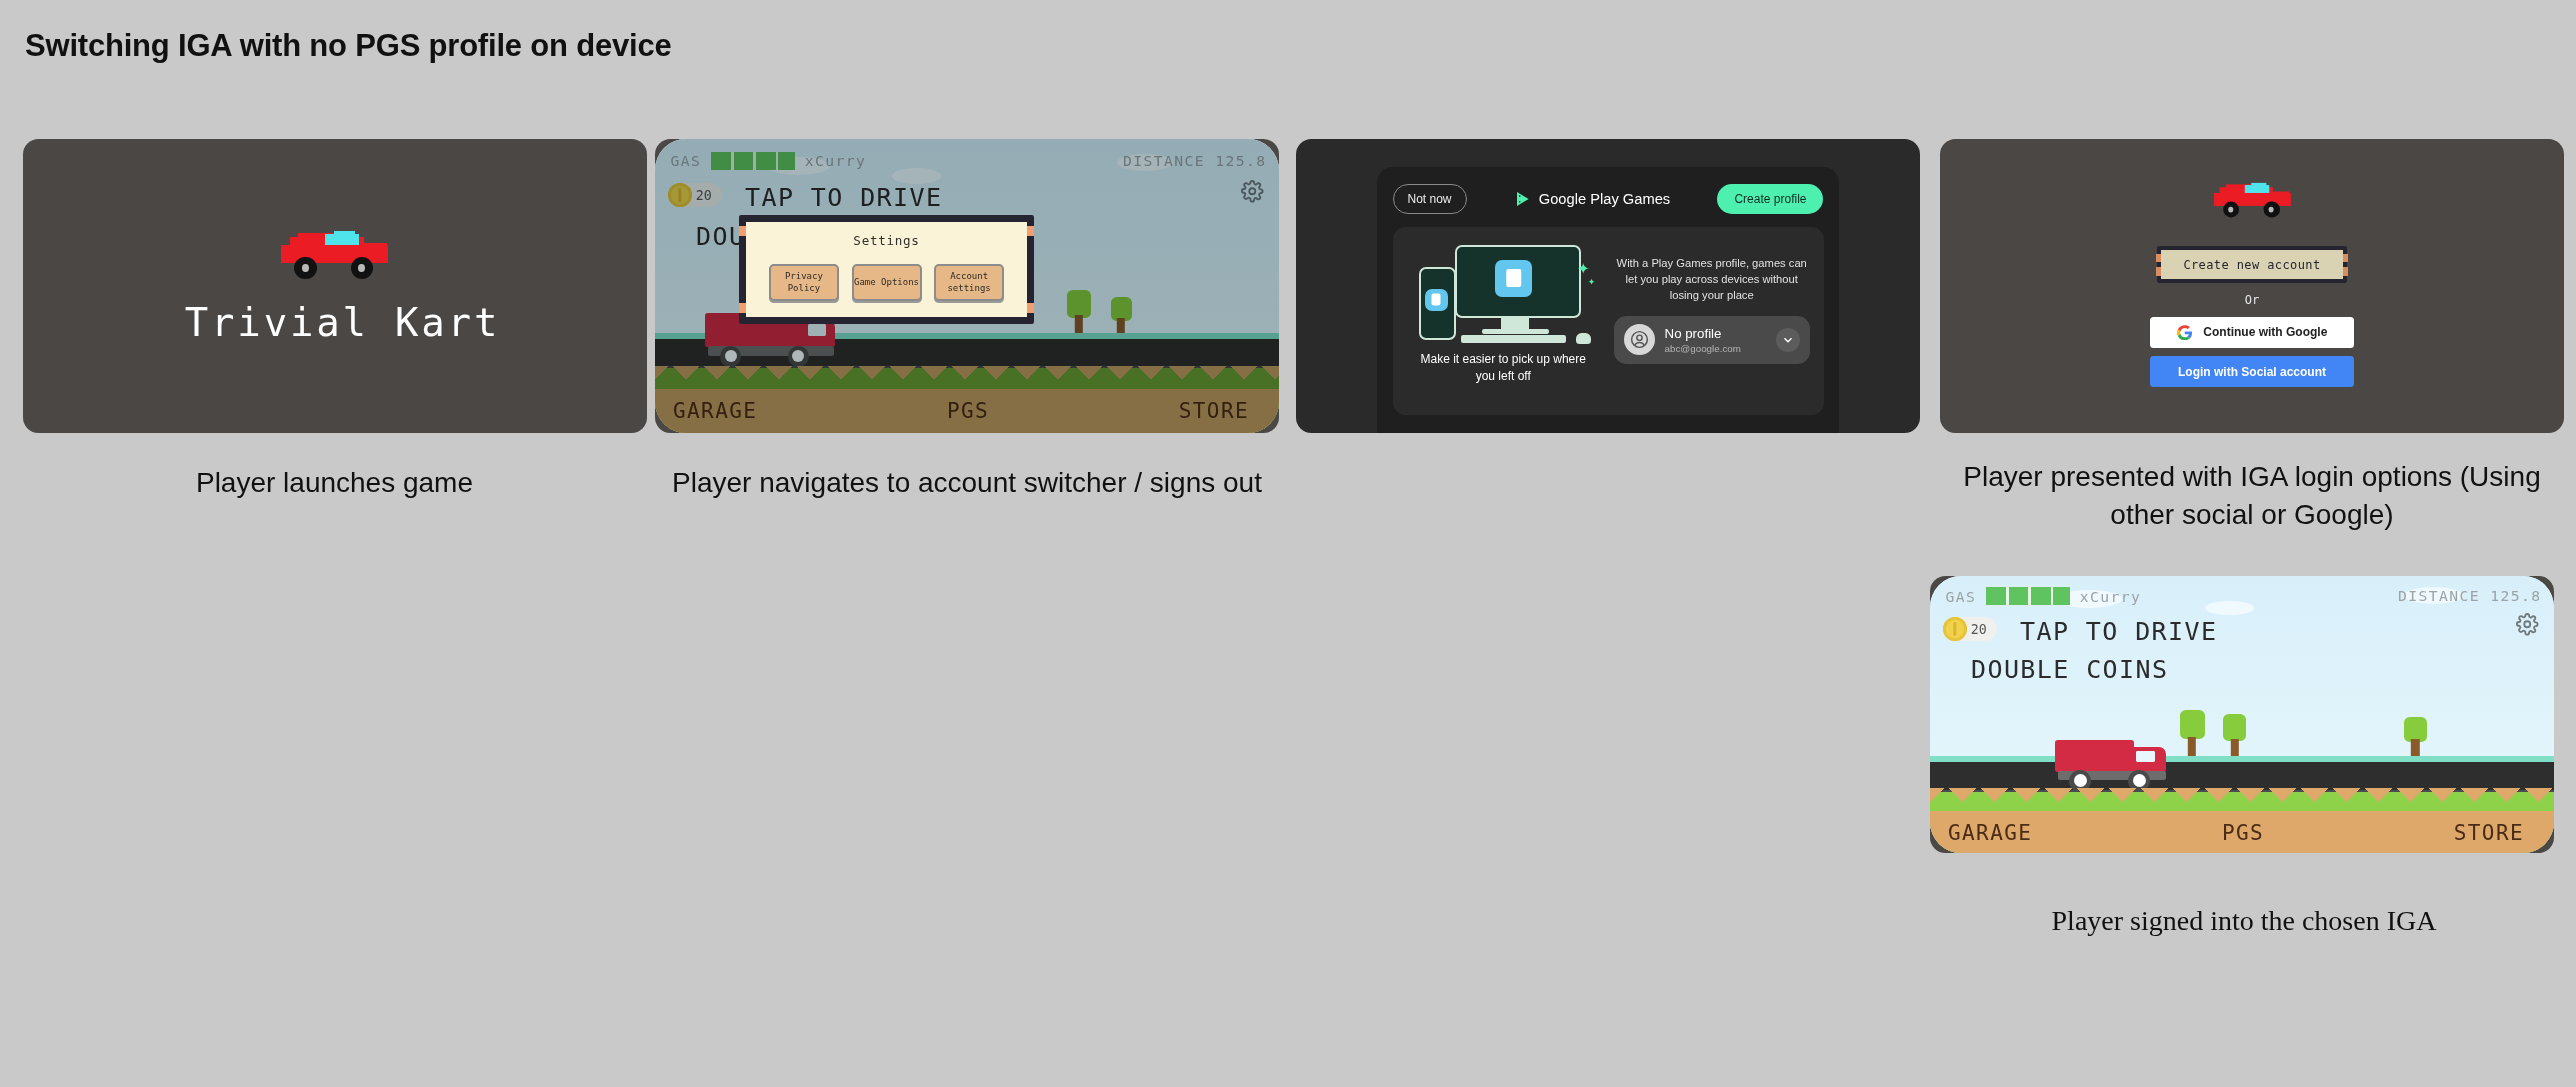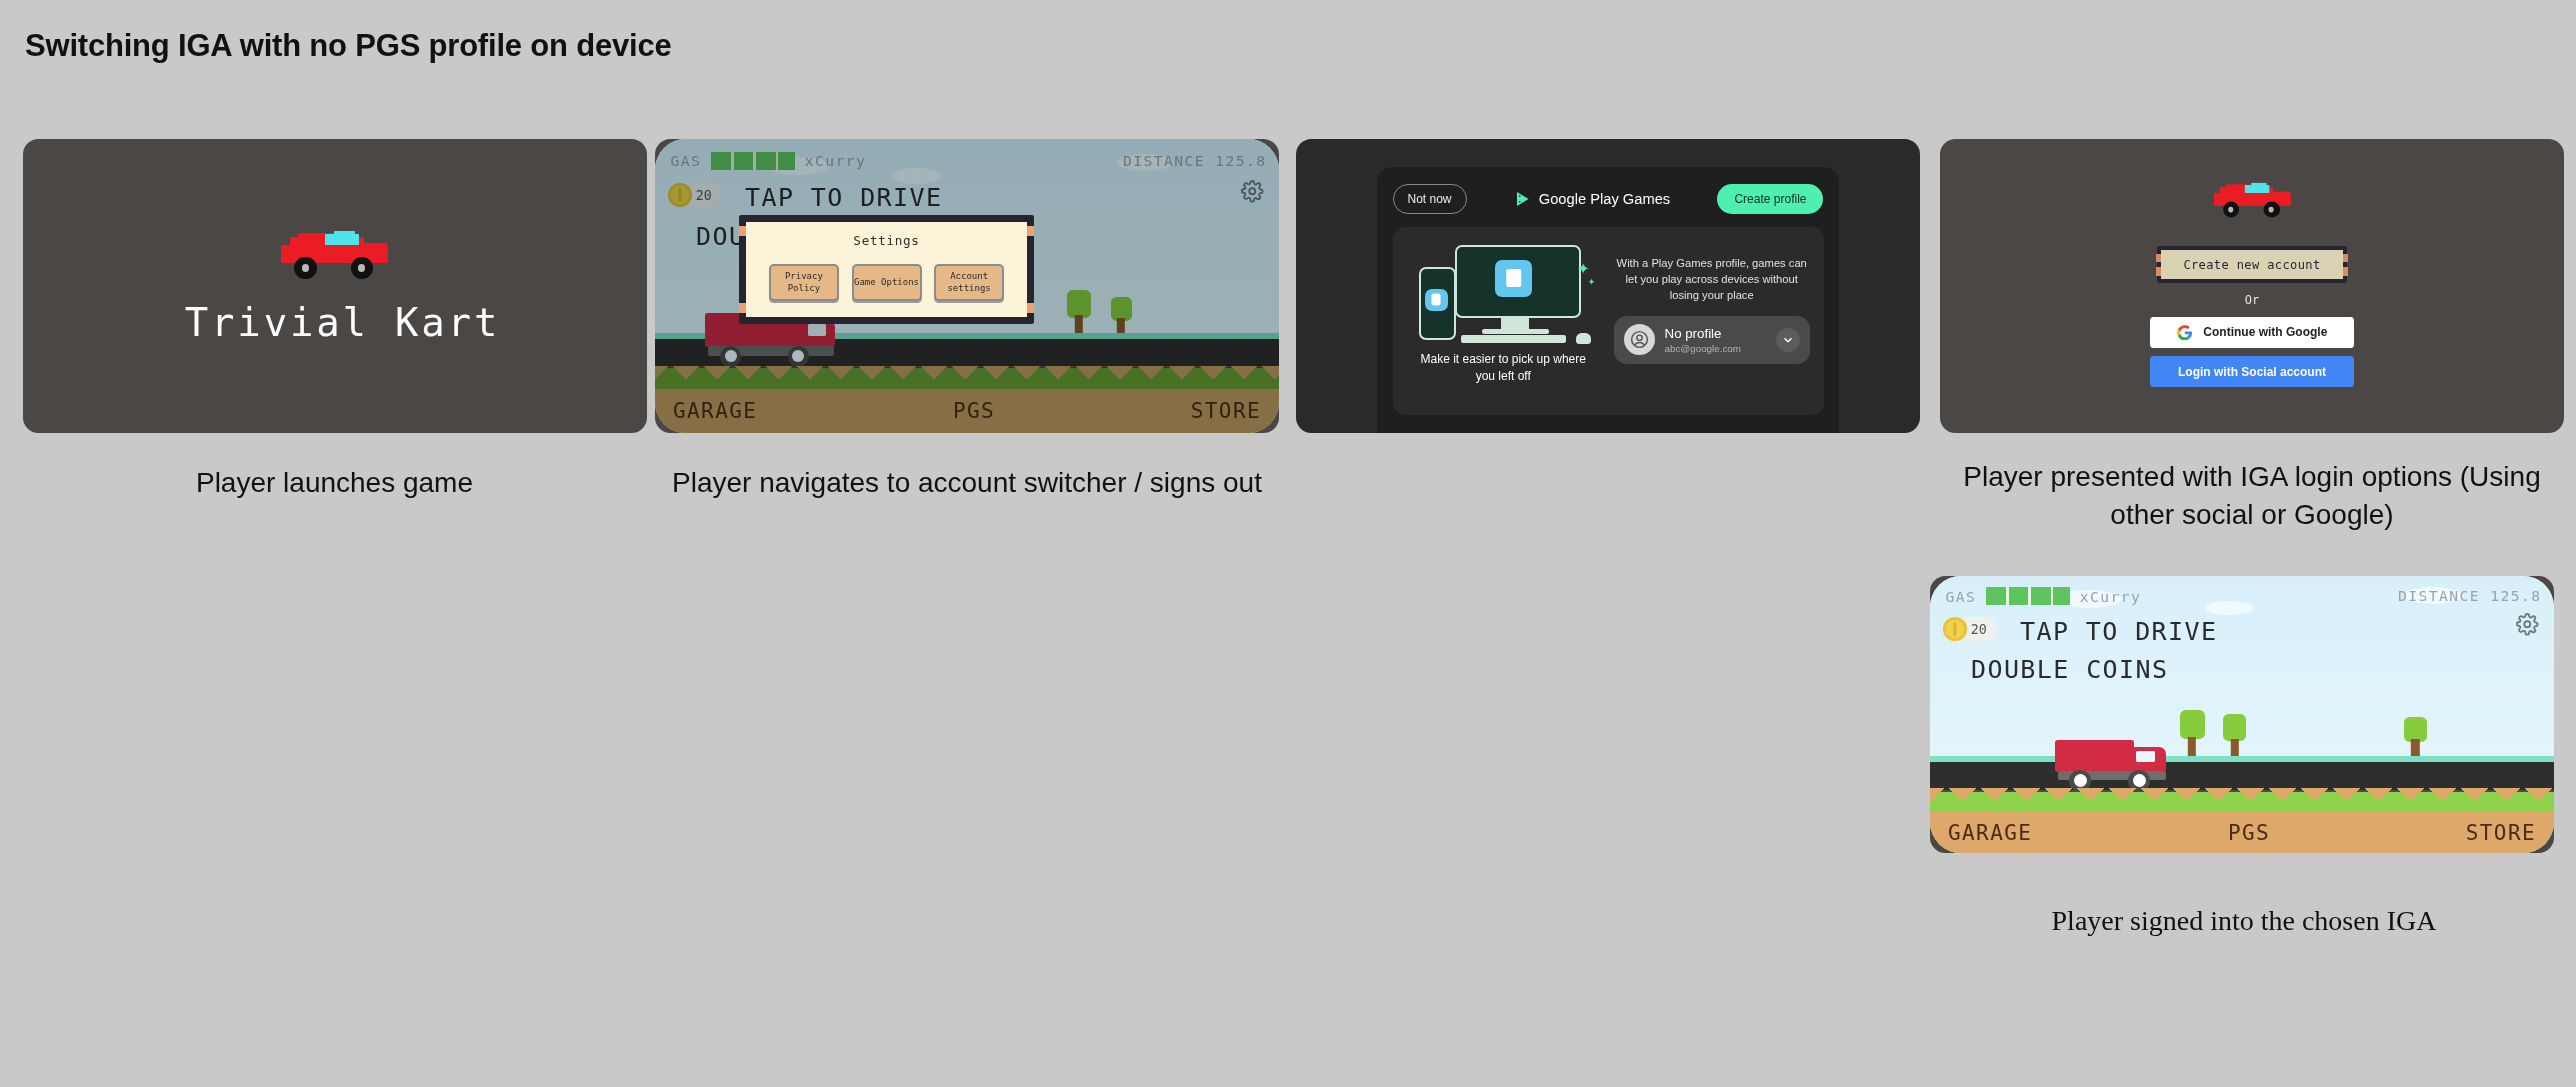--- a/index.html
+++ b/index.html
@@ -97,21 +97,21 @@
 
   
   .truck { position:absolute; }
   .truck .cargo { position:absolute; left:0; top:0; background:#d32b43; border-radius:2.8px; }
   .truck .cab   { position:absolute; background:#d32b43; border-radius:2.8px 7px 2.8px 2.8px; }
   .truck .win   { position:absolute; background:#e9f6fb; border-radius:1.4px; }
   .truck .skirt { position:absolute; background:#6d6d6d; border-radius:2.1px; }
   .truck .wheel { position:absolute; background:#4a4a4a; border-radius:50%; display:flex; align-items:center; justify-content:center; }
   .truck .wheel .rim { background:#fff; border-radius:50%; width:58%; height:58%; }
 
-  .nav { position:absolute; left:0; right:0; display:flex; align-items:flex-start; justify-content:space-between;gap:32px; }
+  .nav { position:absolute; left:0; right:12px; display:flex; align-items:flex-start; justify-content:space-between;gap:32px; }
   .navitem { font-family:"DejaVu Sans Mono", monospace; color:#4a2c16; letter-spacing:1.4px; }
 
   
   .scrim { position:absolute; inset:0; background:#6d7d80; mix-blend-mode:multiply; opacity:.55; pointer-events:none;}
 
   
   #card-settings { left: 655px; top:139px; width:624px; height:294px; }
   .modal {
     position:absolute; left:84px; top:76px; width:295px; height:109px;
     background:#faf3d7; border:7px solid #262431; border-radius:2.1px; z-index:6;

